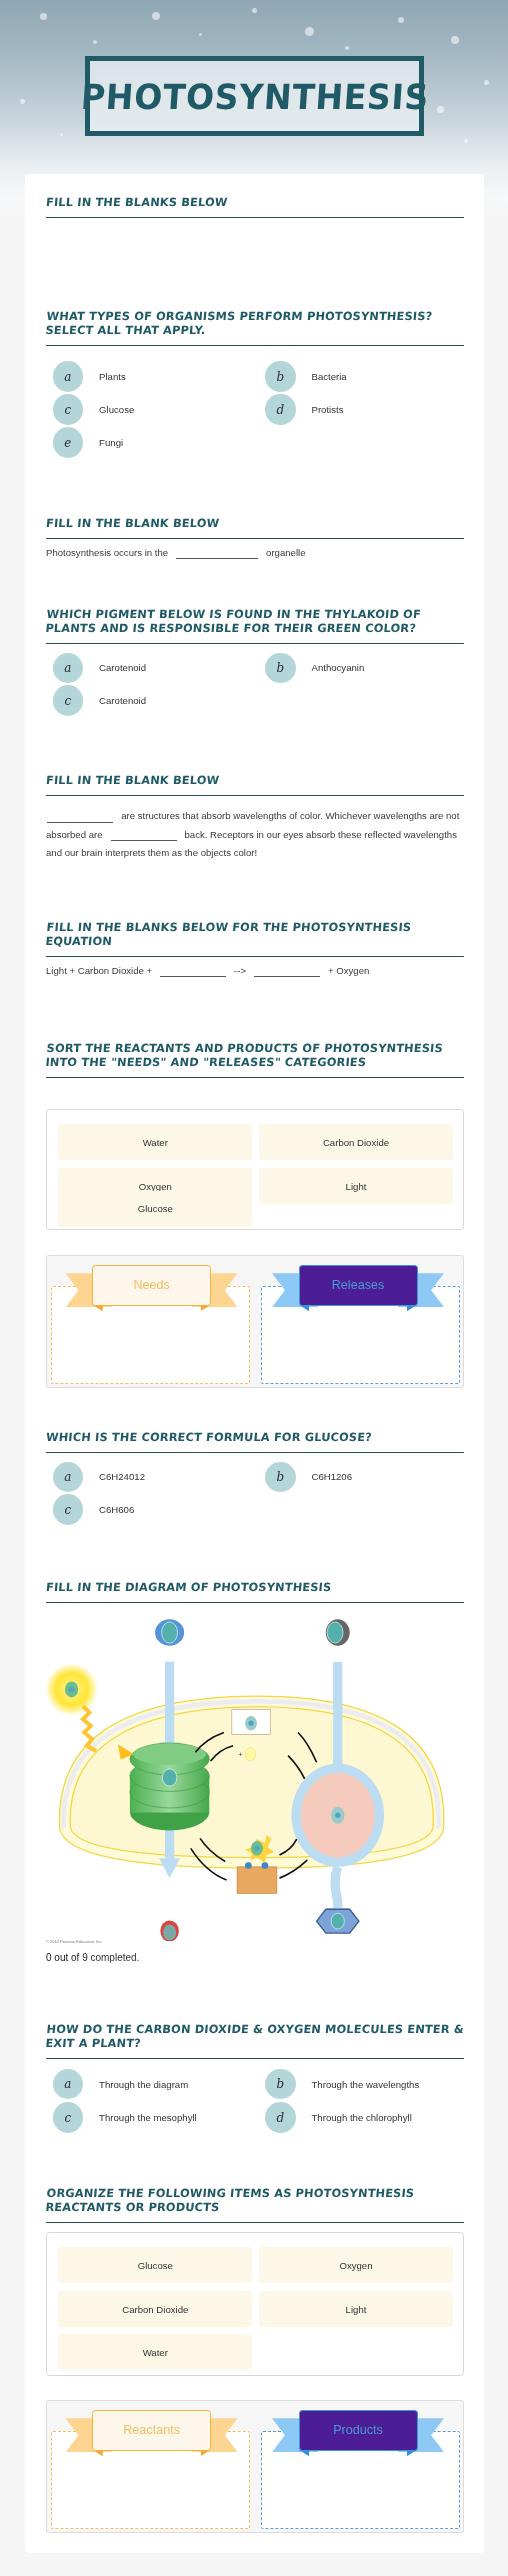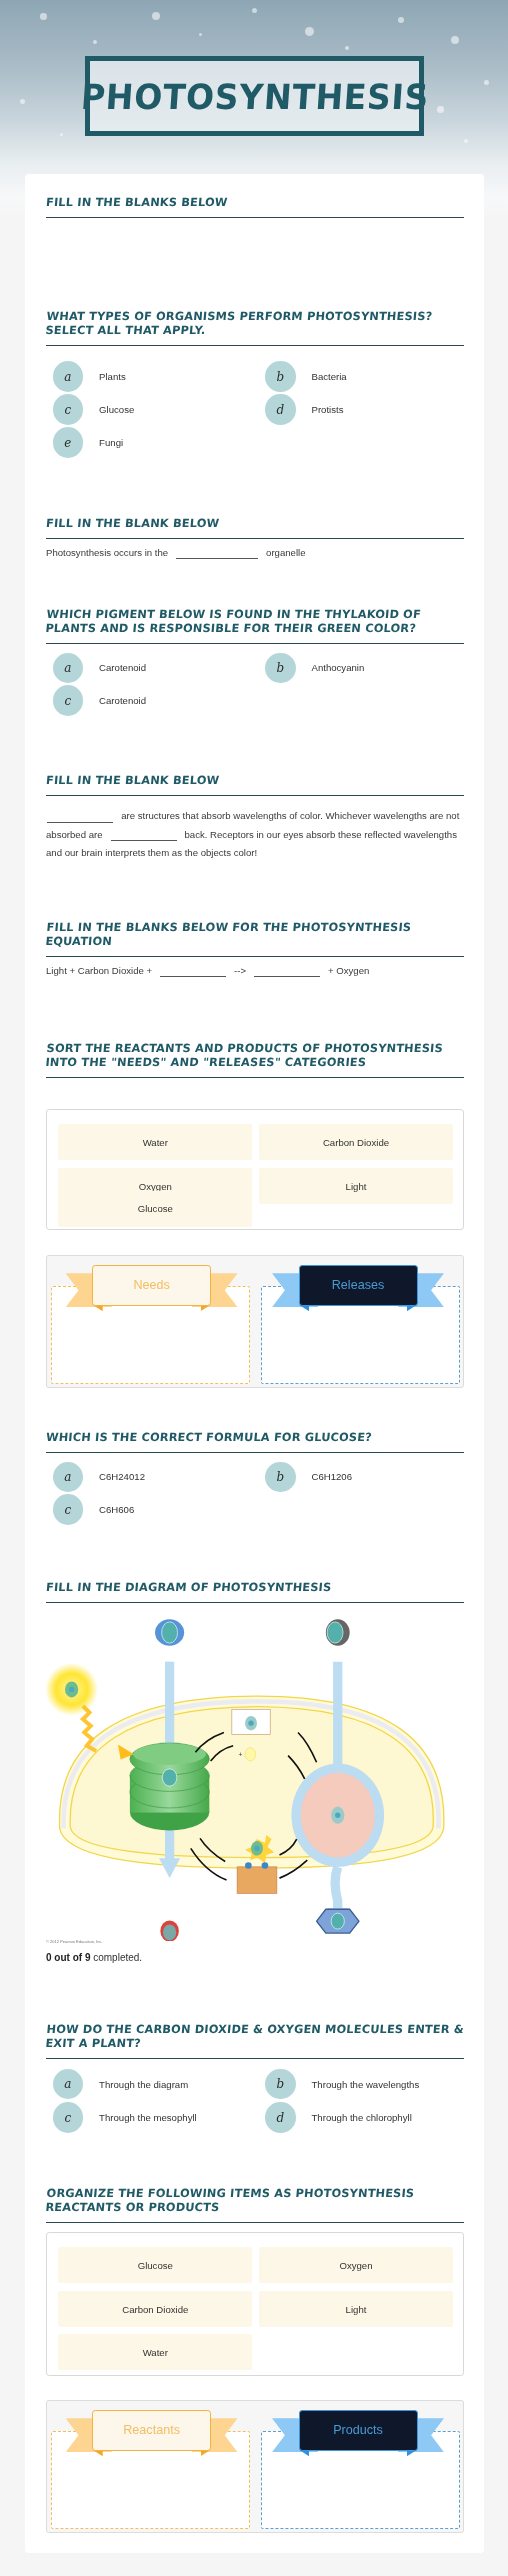--- a/index.html
+++ b/index.html
@@ -46,26 +46,26 @@
   .ribbon .fold { position: absolute; top: 40px; width: 10.6px; height: 6.6px; }
   .ribbon .fold.l { left: 26.5px; clip-path: polygon(0 0, 100% 0, 100% 100%); }
   .ribbon .fold.r { right: 26.5px; clip-path: polygon(0 0, 100% 0, 0 100%); }
   .ribbon .face { position: absolute; left: 26.5px; top: 0; width: 119px; height: 41px; border: 1.3px solid; border-radius: 3.3px;
     display: flex; align-items: center; justify-content: center; font-size: 12.6px; }
   .ribbon.orange .tail { background: #fdd591; }
   .ribbon.orange .fold { background: #f3a72e; }
   .ribbon.orange .face { background: #fdf6ea; border-color: #f0b43f; color: #f2be62; }
   .ribbon.blue .tail { background: #8ec8f5; }
   .ribbon.blue .fold { background: #2d90e4; }
-  .ribbon.blue .face { background: #0f172a; border-color: #3d97db; color: #4a9ad3; }
+  .ribbon.blue .face { background: #4c1d95; border-color: #3d97db; color: #4a9ad3; }
 
   .diagram { position: absolute; left: 46px; top: 1610px; width: 418px; height: 331px; }
   .copyright { position: absolute; left: 46px; top: 1939px; font-size: 4px; color: #777; }
   .completed { position: absolute; left: 46px; top: 1952px; font-size: 10px; color: #333; }
-  .completed b { font-weight: bold; color: #222; }
+  .completed b { font-weight: normal; color: #222; }
 </style>
 </head>
 <body>
 
 <div class="hero">
   <div class="flake" style="left:40px;top:13.3px;width:6.6px;height:6.6px"></div>
   <div class="flake" style="left:93px;top:40px;width:4px;height:4px"></div>
   <div class="flake" style="left:152px;top:12px;width:8px;height:8px"></div>
   <div class="flake" style="left:199px;top:33px;width:3.3px;height:3.3px"></div>
   <div class="flake" style="left:252px;top:8px;width:5.3px;height:5.3px"></div>

